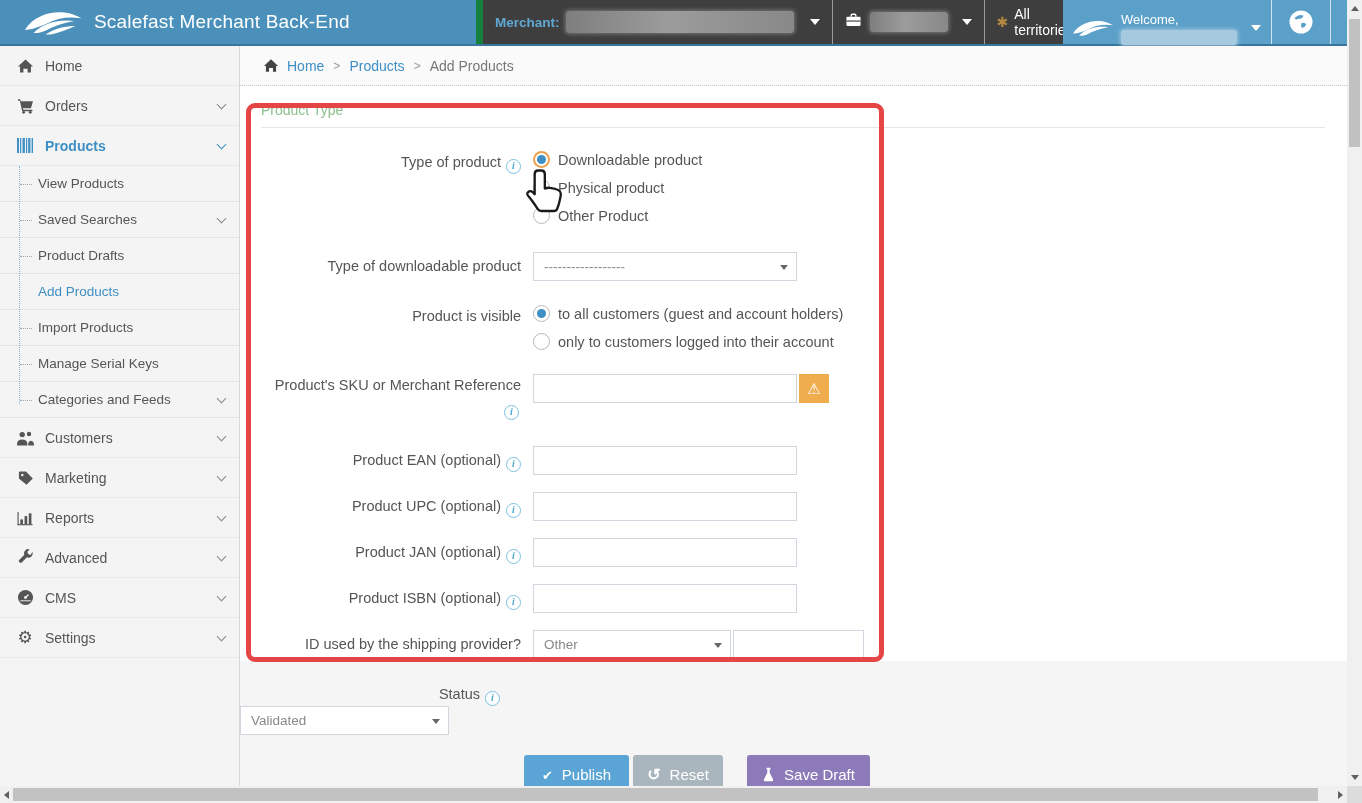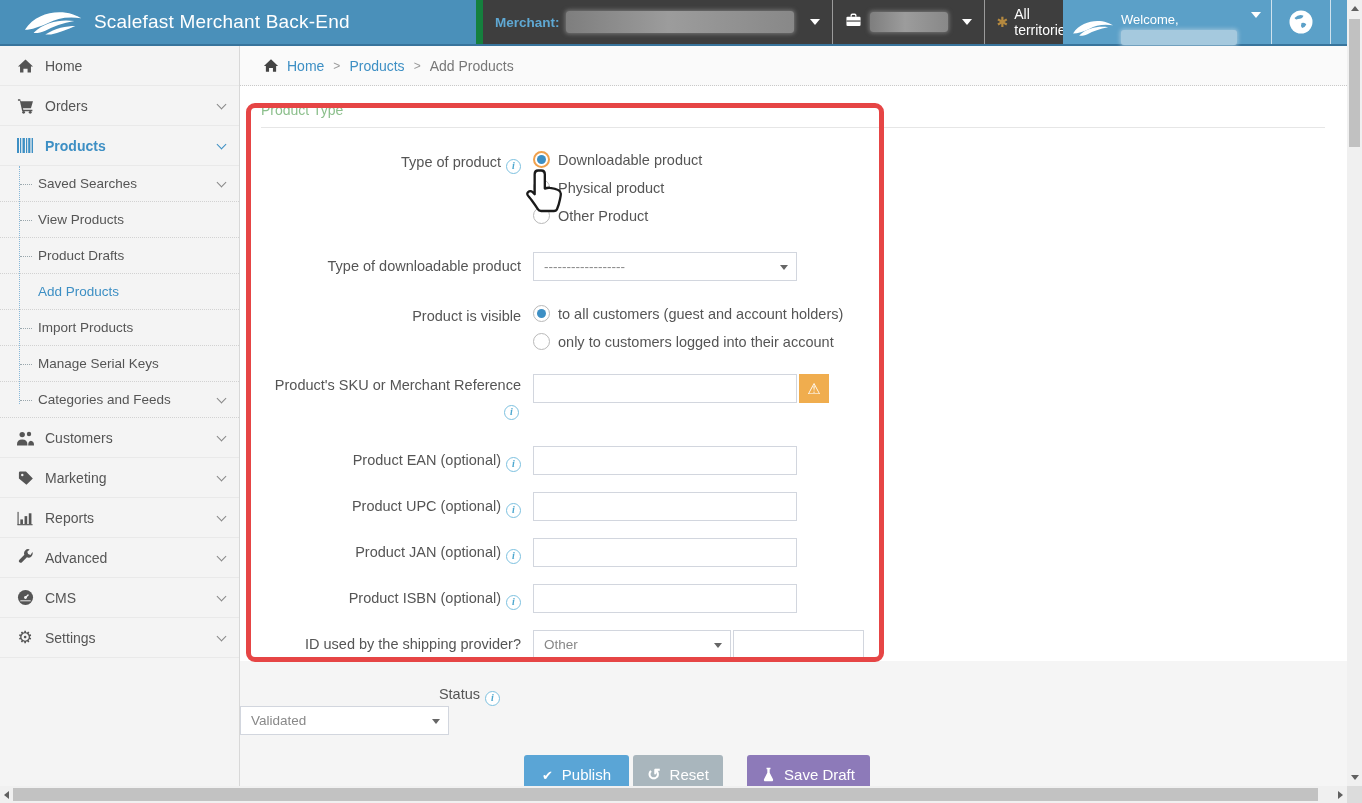--- a/index.html
+++ b/index.html
@@ -17,21 +17,21 @@
   .h-seg:first-child { border-left:7px solid #15803d; }
   .h-mlabel { color:#5fa8d3; font-size:13.5px; font-weight:bold; margin-right:6px; }
   .redact { display:inline-block; border-radius:3px; background:linear-gradient(90deg,#7e7e7e,#9c9c9c 45%,#888); box-shadow:0 0 4px 1px rgba(130,130,130,.85); }
   .redact-merchant { width:228px; height:22px; margin-right:10px; }
   .redact-store { width:78px; height:20px; margin:0 8px; }
   .redact-user { width:116px; height:15px; margin-top:3px; background:#a5c9de; box-shadow:0 0 4px 1px rgba(165,201,222,.9); }
   .caret-w { width:0; height:0; border-left:5px solid transparent; border-right:5px solid transparent; border-top:6px solid #fff; margin-left:6px; }
   .asterisk::before { content:"✱"; color:#b5893f; font-size:14px; margin-right:6px; }
   .h-dark .seg-label { color:#fff; font-size:14px; }
   .h-user { flex:1; background:#5ba0c8; display:flex; align-items:stretch; }
-  .h-useg { display:flex; padding:12px 10px 0 8px; cursor:pointer; flex:1; }
+  .h-useg { display:flex; align-items:center; padding:12px 10px 0 8px; cursor:pointer; flex:1; }
   .welcome-block { color:#fff; font-size:13px; margin-right:8px; }
   .h-div { width:1px; background:#cfe2ee; margin:0; }
   .h-globe { width:58px; display:flex; align-items:center; justify-content:center; cursor:pointer; }
   .h-endpad { width:16px; }
 
   
   .sidebar { position:absolute; top:46px; left:0; width:240px; height:740px; background:#f4f4f4; border-right:1px solid #d8d8d8; }
   .nav-item { height:40px; display:flex; align-items:center; padding:0 14px 0 15px; border-bottom:1px solid #e9e9e9; color:#555; font-size:14px; cursor:pointer; background:#f4f4f4; }
   .nicon { width:20px; margin-right:10px; display:flex; justify-content:center; align-items:center; }
   .nicon svg { display:block; }
@@ -201,25 +201,25 @@
               <rect x="14.6" y="0" width="1.4" height="15"></rect>
             </g>
           </svg>
       </span>
       <span class="nlabel" style="font-weight:bold;">Products</span>
       <span class="chev"></span>
     </div>
 
     <div class="subnav">
       <div class="sub-item">
+        <span>View Products</span>
+      </div>
+      <div class="sub-item">
         <span class="nlabel">Saved Searches</span>
         <span class="chev"></span>
-      </div>
-      <div class="sub-item">
-        <span>View Products</span>
       </div>
       <div class="sub-item">
         <span>Product Drafts</span>
       </div>
       <div class="sub-item active no-stub plus-icon">
         <span>Add Products</span>
       </div>
       <div class="sub-item">
         <span>Import Products</span>
       </div>

